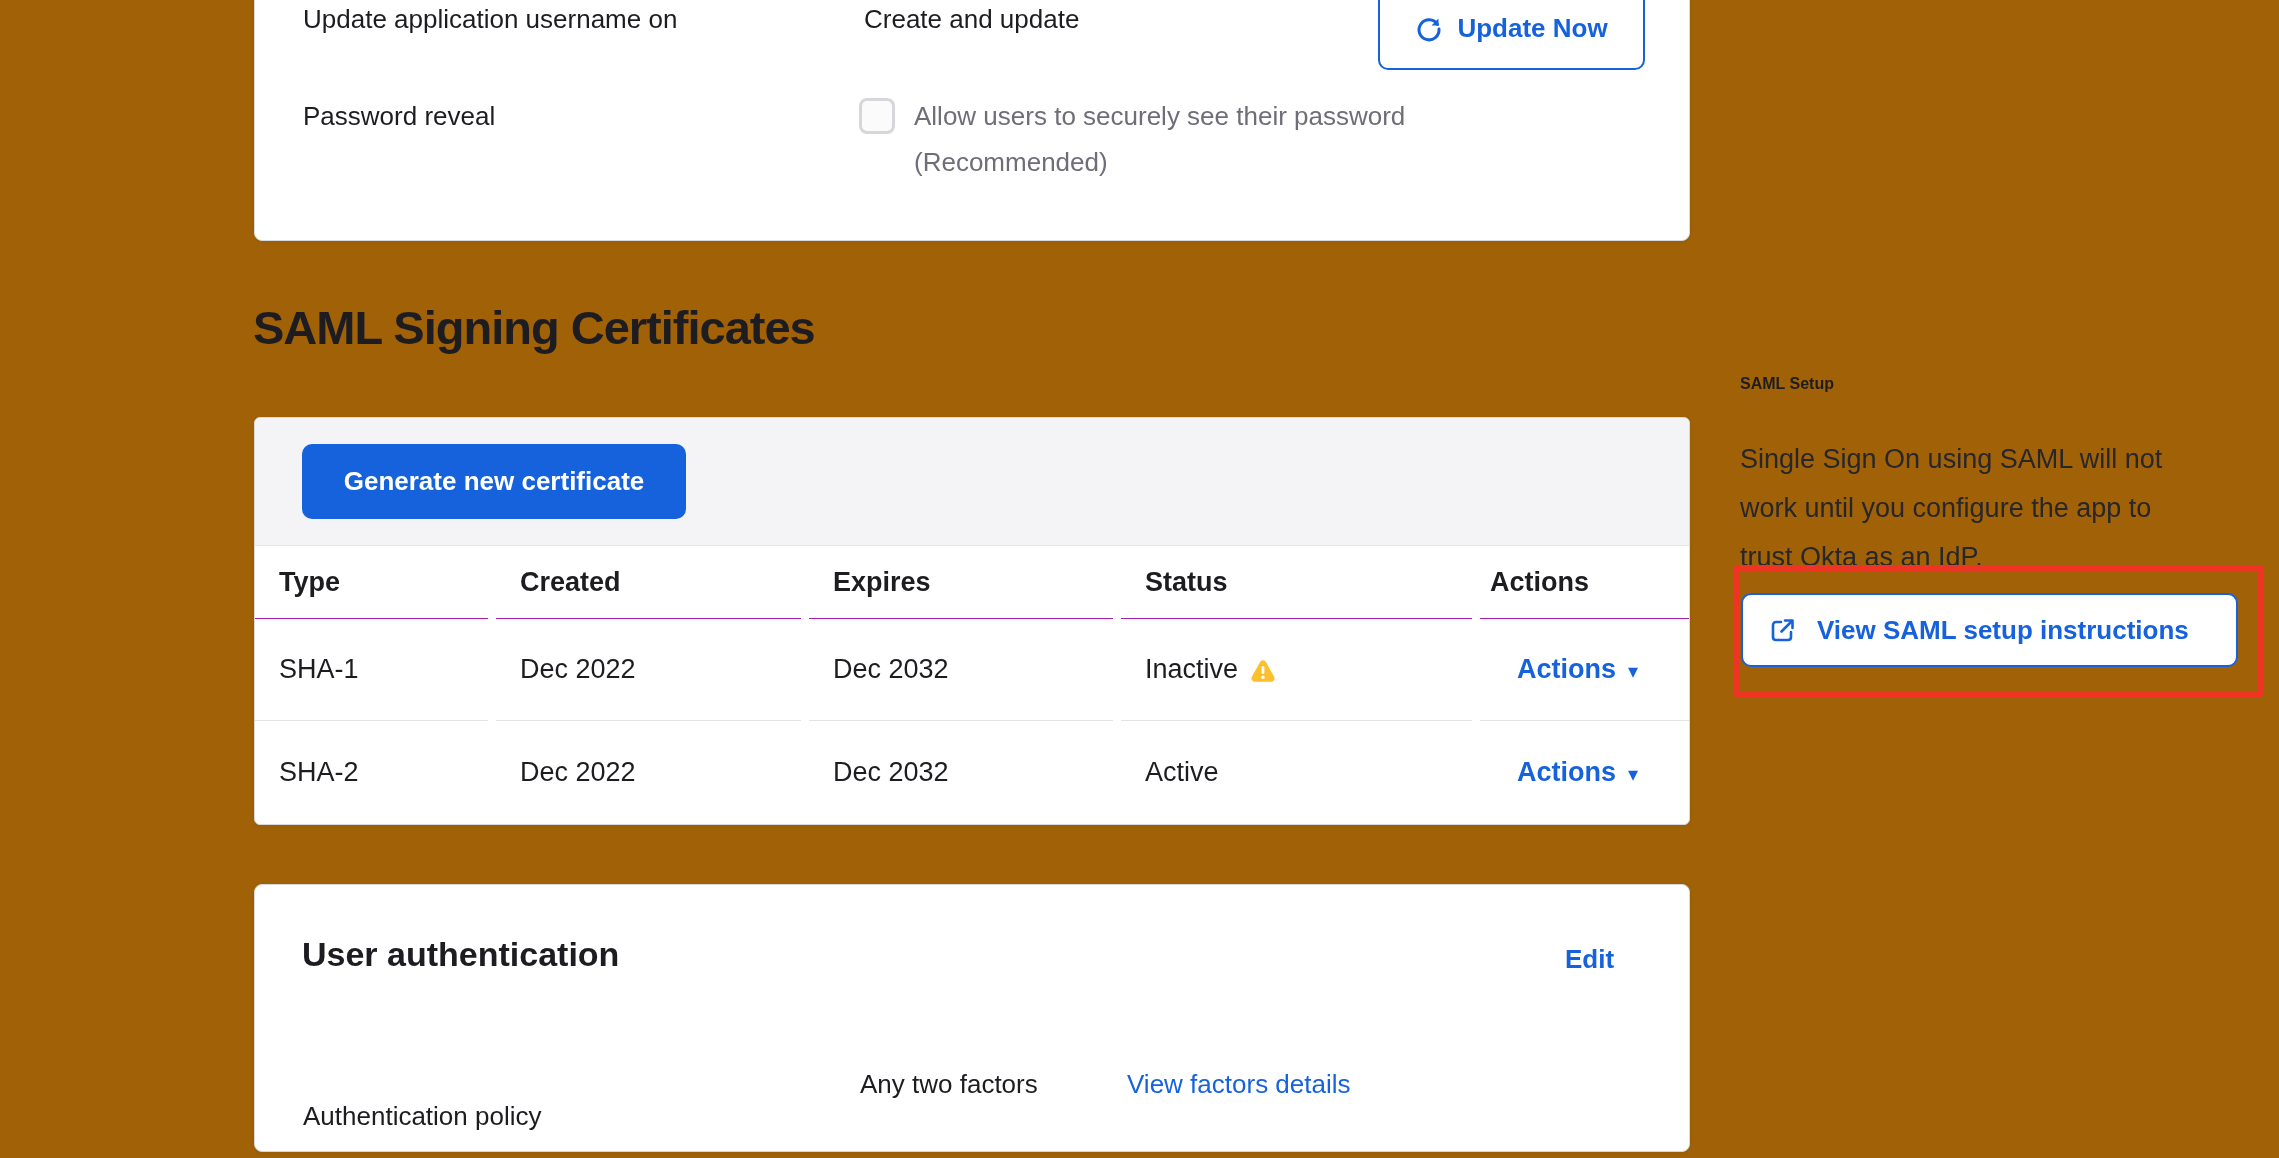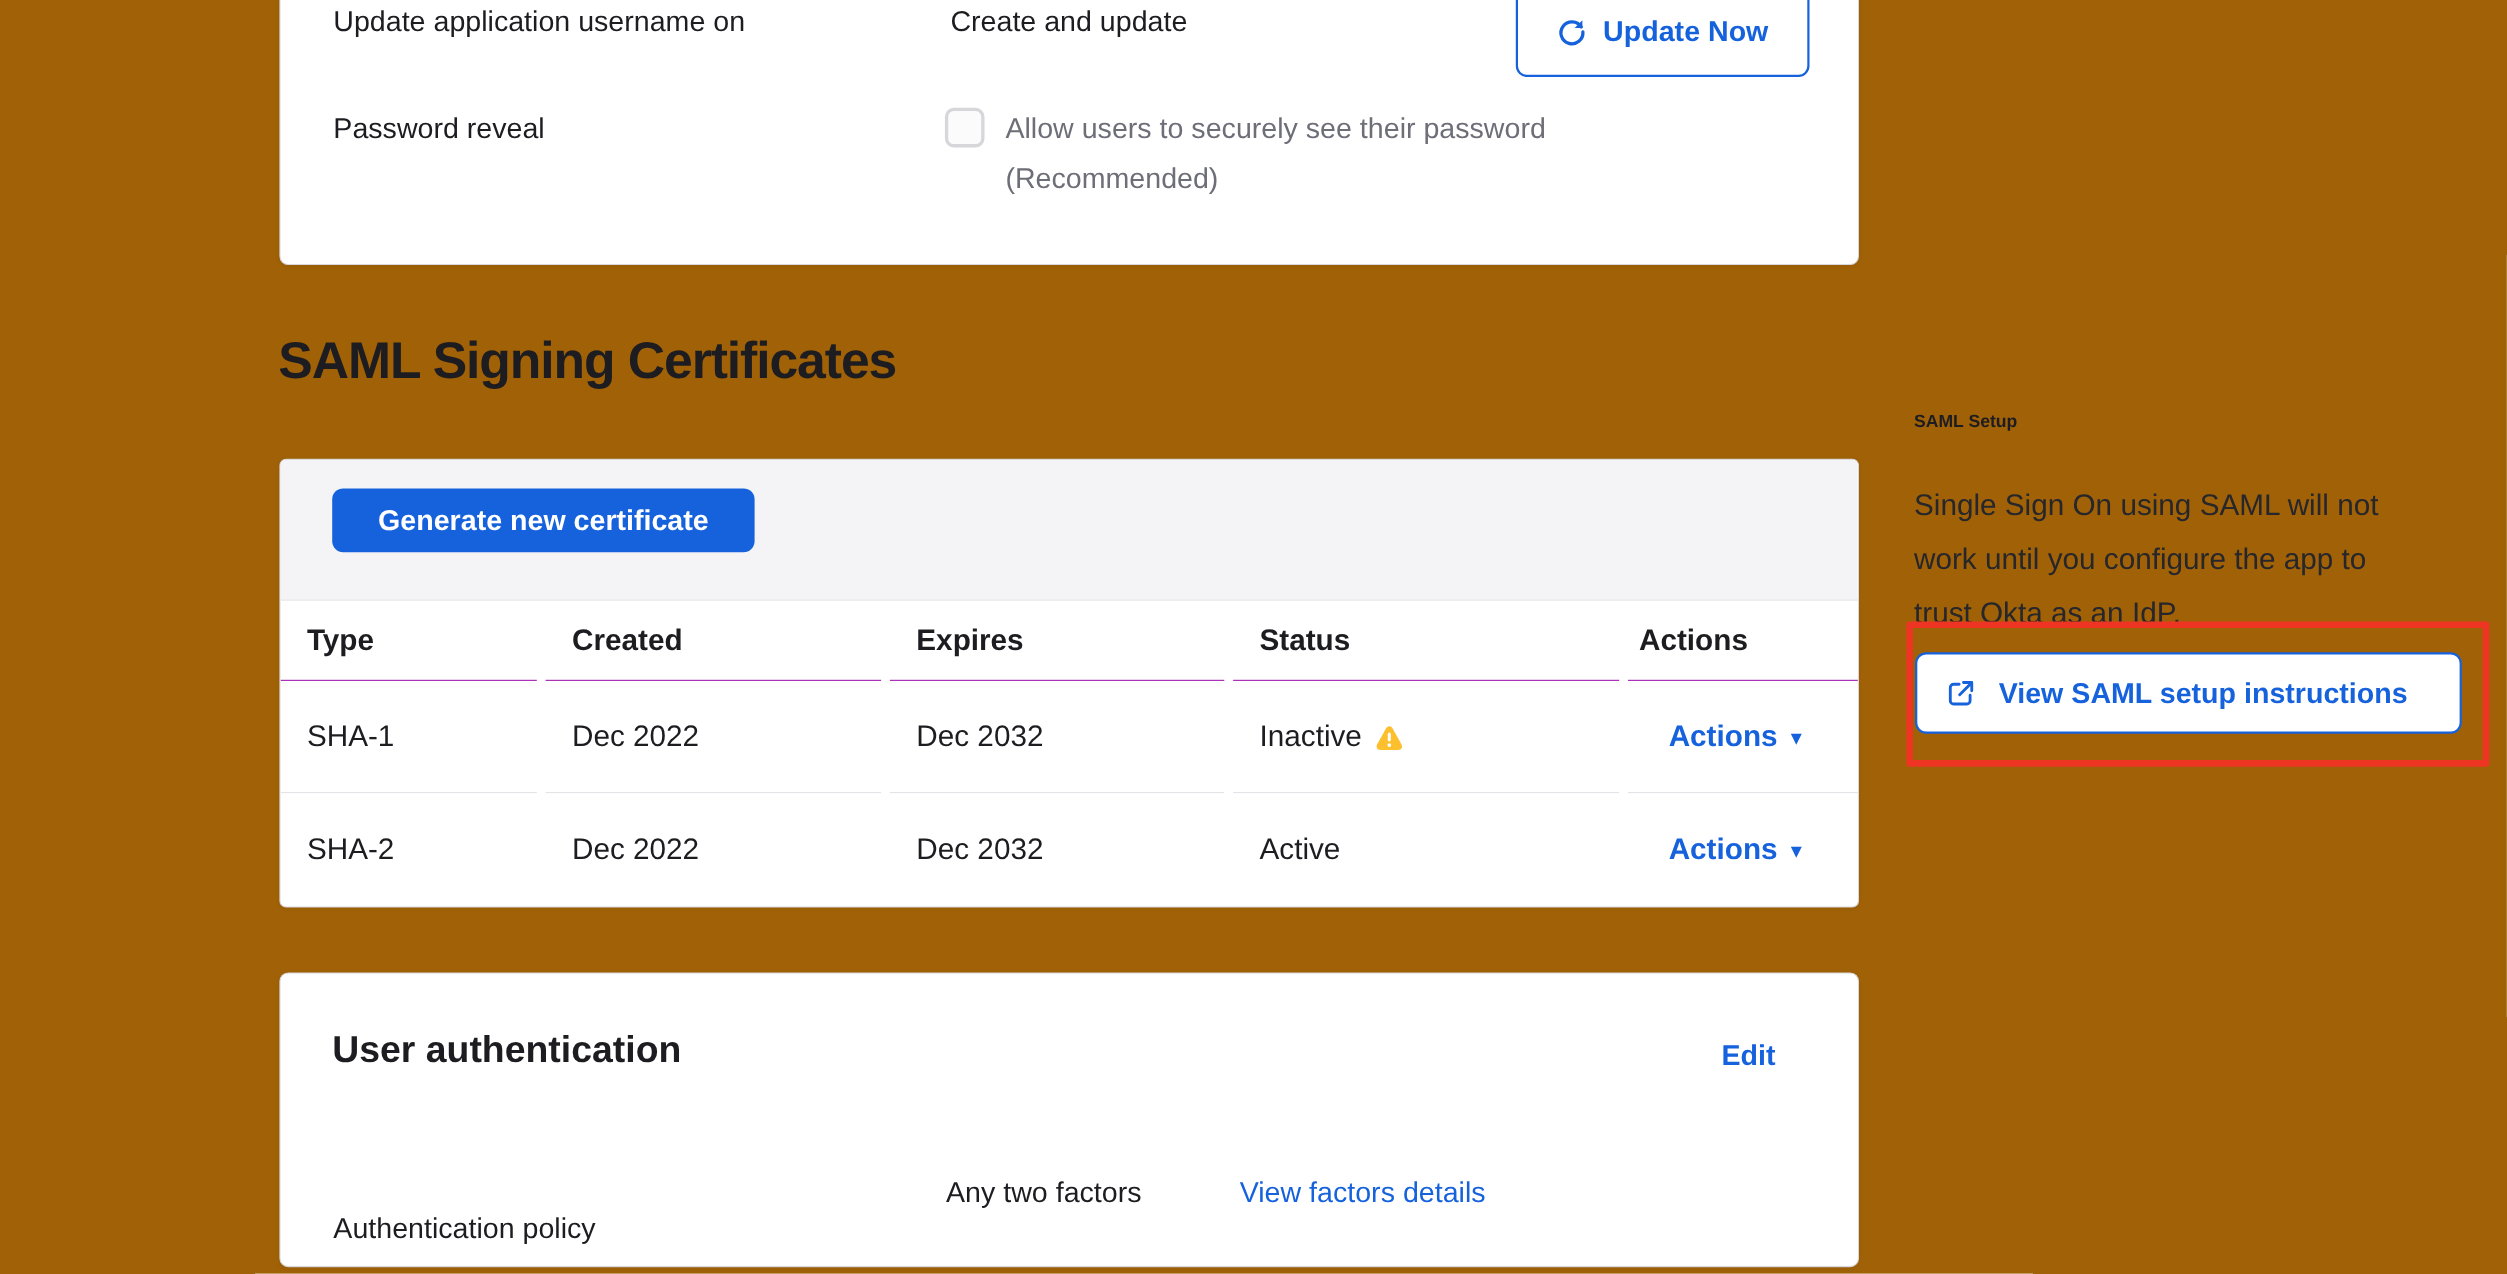--- a/index.html
+++ b/index.html
@@ -20,21 +20,21 @@
       border-radius:8px;background:#fbfbfc;}
 
   
   #saml-heading{position:absolute;left:253px;top:300px;font-size:47px;font-weight:700;
       letter-spacing:-1px;white-space:nowrap;}
 
   
   #cert-panel{left:254px;top:417px;width:1434px;height:406px;border-radius:6px;overflow:hidden;}
   #cert-panel-header{position:absolute;left:0;top:0;width:100%;height:128px;background:#f4f4f6;
       border-bottom:1px solid #e6e6ea;box-sizing:border-box;}
-  #generate-btn{position:absolute;left:47px;top:26px;width:384px;height:58px;background:#1662dd;
+  #generate-btn{position:absolute;left:47px;top:26px;width:384px;height:75px;background:#1662dd;
       border:none;border-radius:10px;color:#fff;font-weight:700;font-size:26px;
       font-family:inherit;display:flex;align-items:center;justify-content:center;cursor:pointer;}
   .trow{position:absolute;left:0;width:100%;display:grid;
       grid-template-columns:233px 305px 304px 351px 1fr;column-gap:8px;align-items:center;}
   .trow .cell{padding-left:24px;font-size:27px;align-self:stretch;display:flex;align-items:center;}
   #thead-row{top:128px;height:73px;}
   #thead-row .cell{font-weight:700;border-bottom:1px solid #a21caf;}
   #thead-row .cell.actions{padding-left:10px;}
   #row-0{top:201px;height:102px;}
   #row-0 .cell{border-bottom:1px solid #e3e3e8;}

